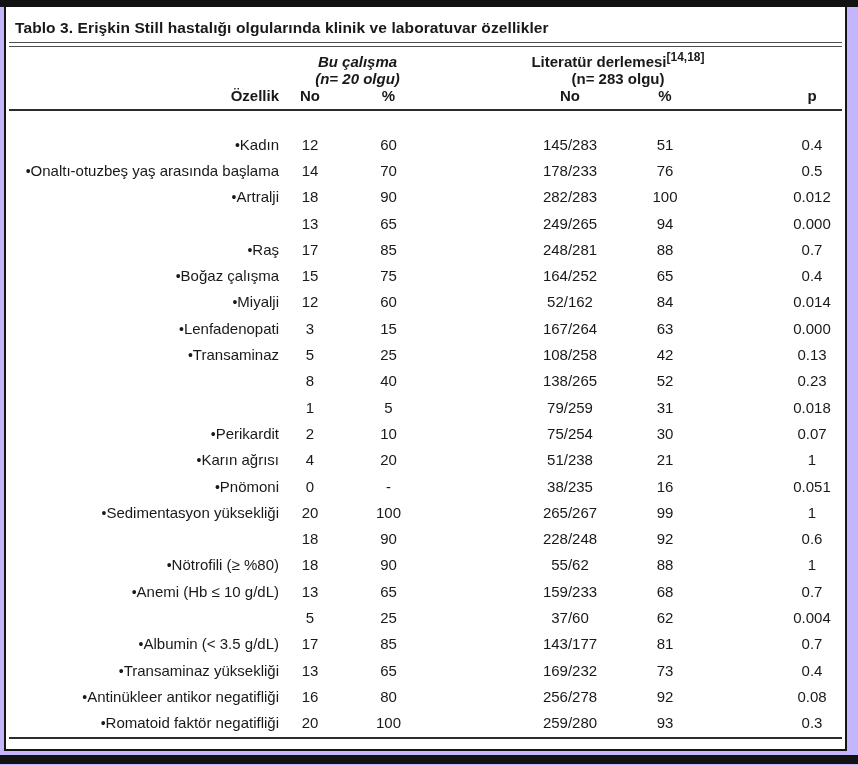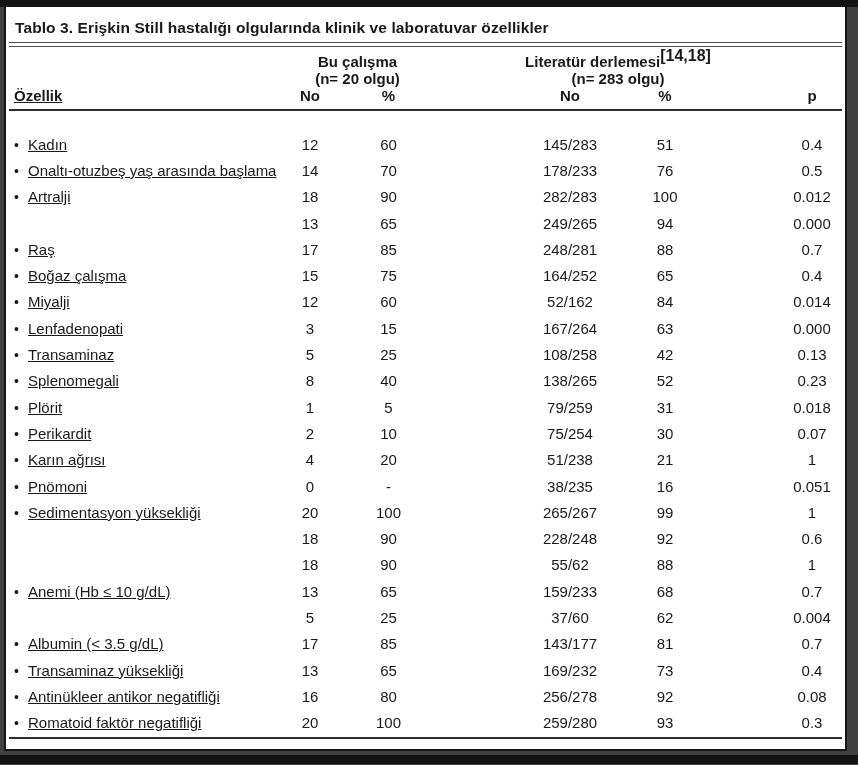--- a/index.html
+++ b/index.html
@@ -1,19 +1,19 @@
 <!DOCTYPE html>
 <html><head>
 <meta charset="utf-8">
 <style>
   html,body{margin:0;padding:0;background:#ffffff;}
   .page{
     position:relative;
     width:858px;height:765px;
-    background:#404040;
+    background:#c4b5fd;
     font-family:"Liberation Sans", sans-serif;
     color:#1b1818;
     overflow:hidden;
   }
   .bar{position:absolute;left:0;width:858px;background:#121212;}
   .bar.top{top:0;height:7px;}
   .bar.bottom{top:755px;height:9px;}
   .frame{
     position:absolute;top:7px;left:4px;width:843px;height:744px;
     border-left:2px solid #161616;
@@ -36,22 +36,22 @@
     border-bottom:1.5px solid #4e4e4e;
   }
   .grid{
     display:grid;
     grid-template-columns:265px 62px 95px 87px 94px 96px 73px 52px;
     margin-left:8px;
   }
   .header{margin-top:6px;font-weight:700;}
   .hrow{line-height:17px;font-size:15px;}
   .cell{white-space:nowrap;}
-  .c-label{grid-column:1;text-align:left;text-decoration:underline;}
-  .c-group1{grid-column:2/4;text-align:center;}
+  .c-label{grid-column:1;text-align:right;}
+  .c-group1{grid-column:2/4;text-align:center;font-style:italic;}
   .c-group2{grid-column:5/7;text-align:center;}
   .c-no1{grid-column:2;text-align:center;}
   .c-pct1{grid-column:3;text-align:center;}
   .c-no2{grid-column:5;text-align:center;}
   .c-pct2{grid-column:6;text-align:center;}
   .c-p{grid-column:8;text-align:center;}
   .rule{
     margin:5px 3px 0 3px;
     border-top:2px solid #2b2b2b;
   }
@@ -60,21 +60,21 @@
     height:26.3px;
     align-items:center;
     font-size:15px;
   }
   .bullet{
     display:inline-block;
     width:14px;
     font-size:14px;
   }
   sup{
-    font-size:16px;
+    font-size:12px;
     line-height:0;
     vertical-align:super;
   }
   .bottom-rule{
     margin:1px 3px 0 3px;
     border-top:2px solid #2b2b2b;
   }
 </style>
 </head>
 <body>
@@ -174,29 +174,27 @@
         </div>
         <div class="grid trow">
           <div class="cell c-label"><span class="bullet">•</span><span>Transaminaz</span></div>
           <div class="cell c-no1">5</div>
           <div class="cell c-pct1">25</div>
           <div class="cell c-no2">108/258</div>
           <div class="cell c-pct2">42</div>
           <div class="cell c-p">0.13</div>
         </div>
         <div class="grid trow">
-          <div class="cell c-label"><span class="bullet">•</span><span>Splenomegali</span></div>
           <div class="cell c-no1">8</div>
           <div class="cell c-pct1">40</div>
           <div class="cell c-no2">138/265</div>
           <div class="cell c-pct2">52</div>
           <div class="cell c-p">0.23</div>
         </div>
         <div class="grid trow">
-          <div class="cell c-label"><span class="bullet">•</span><span>Plörit</span></div>
           <div class="cell c-no1">1</div>
           <div class="cell c-pct1">5</div>
           <div class="cell c-no2">79/259</div>
           <div class="cell c-pct2">31</div>
           <div class="cell c-p">0.018</div>
         </div>
         <div class="grid trow">
           <div class="cell c-label"><span class="bullet">•</span><span>Perikardit</span></div>
           <div class="cell c-no1">2</div>
           <div class="cell c-pct1">10</div>
@@ -229,20 +227,21 @@
           <div class="cell c-p">1</div>
         </div>
         <div class="grid trow">
           <div class="cell c-no1">18</div>
           <div class="cell c-pct1">90</div>
           <div class="cell c-no2">228/248</div>
           <div class="cell c-pct2">92</div>
           <div class="cell c-p">0.6</div>
         </div>
         <div class="grid trow">
+          <div class="cell c-label"><span class="bullet">•</span><span>Nötrofili (≥ %80)</span></div>
           <div class="cell c-no1">18</div>
           <div class="cell c-pct1">90</div>
           <div class="cell c-no2">55/62</div>
           <div class="cell c-pct2">88</div>
           <div class="cell c-p">1</div>
         </div>
         <div class="grid trow">
           <div class="cell c-label"><span class="bullet">•</span><span>Anemi (Hb ≤ 10 g/dL)</span></div>
           <div class="cell c-no1">13</div>
           <div class="cell c-pct1">65</div>

